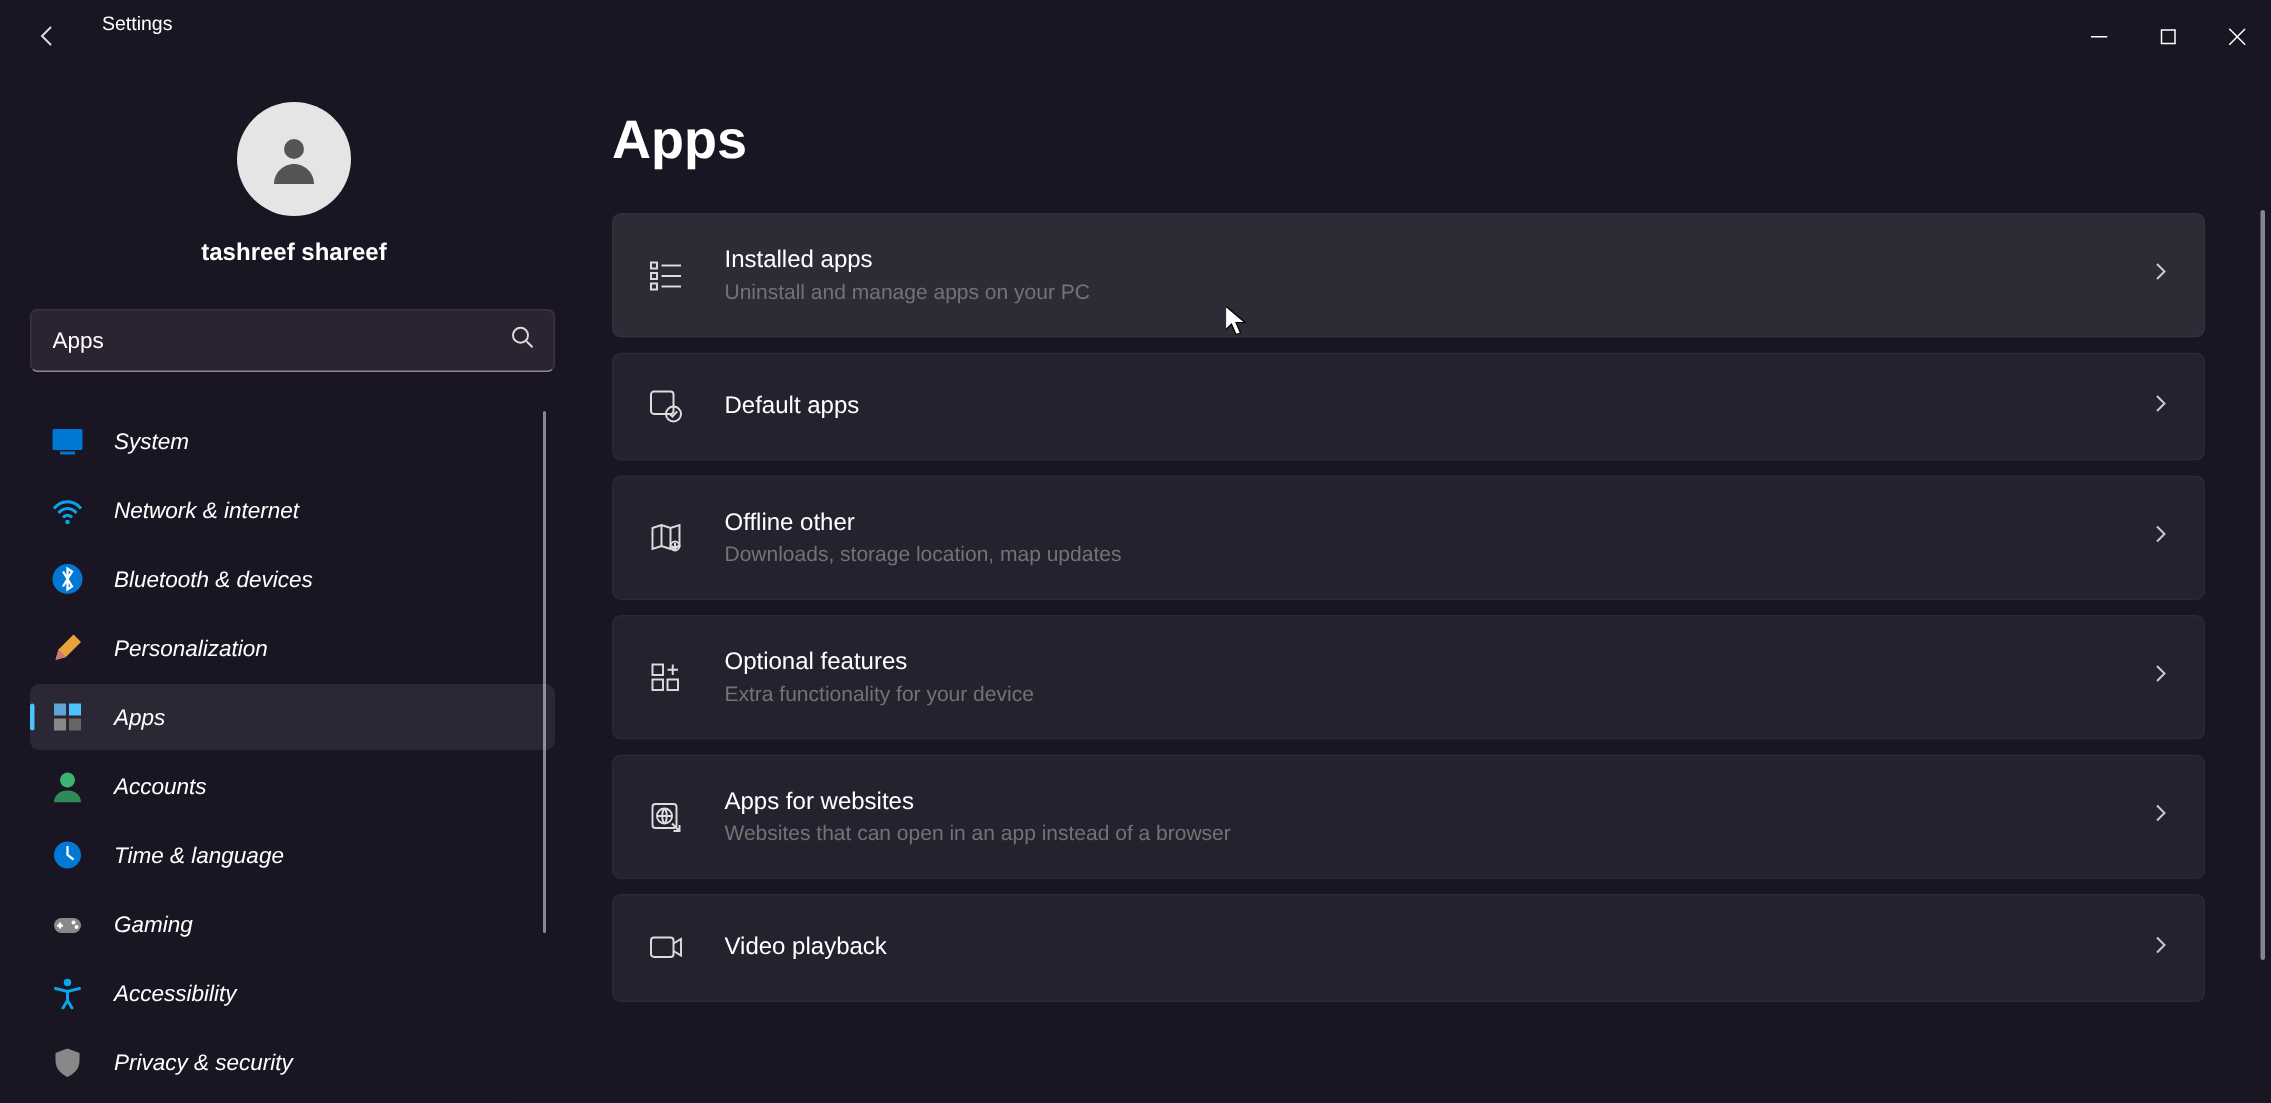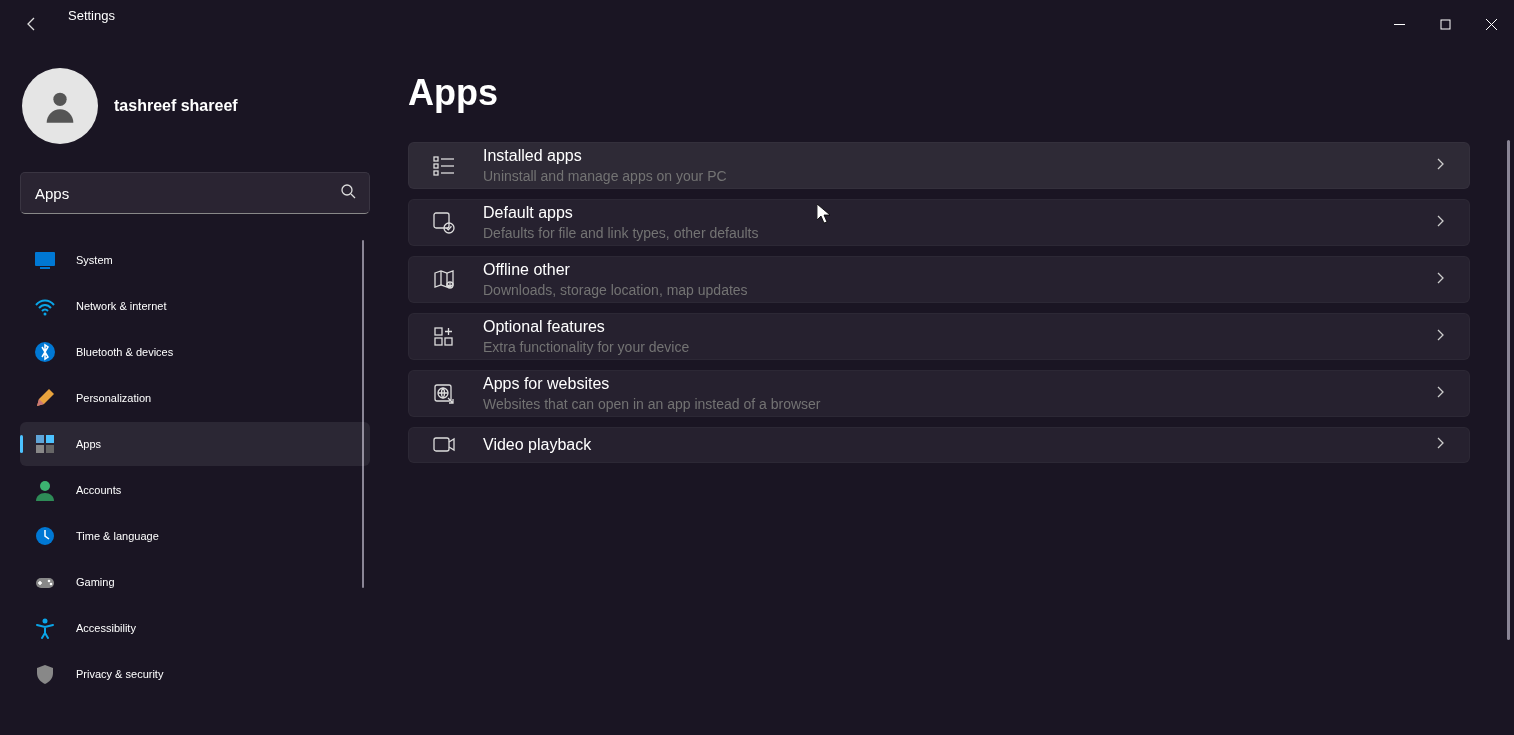--- a/index.html
+++ b/index.html
@@ -42,20 +42,21 @@
     padding: 20px 10px 0 20px;
     display: flex;
     flex-direction: column;
   }
   .user-row {
     display: flex;
     align-items: center;
     gap: 16px;
     margin-bottom: 28px;
     padding-left: 2px;
+    flex-direction: column;
   }
   .avatar {
     width: 76px; height: 76px;
     border-radius: 50%;
     background: #e5e5e5;
     display: flex; align-items: center; justify-content: center;
   }
   .avatar svg { width: 40px; height: 40px; fill: #555; }
   .username { font-size: 16px; font-weight: 600; }
   .search-wrap {
@@ -99,21 +100,21 @@
     left: 0; top: 50%; transform: translateY(-50%);
     width: 3px; height: 18px;
     background: #4cc2ff;
     border-radius: 3px;
   }
   .nav-icon {
     width: 22px; height: 22px;
     display: flex; align-items: center; justify-content: center;
     flex-shrink: 0;
   }
-  .nav-label { font-size: 11px; color: #fff; margin-left: 2px; }
+  .nav-label { font-size: 15px; color: #fff; margin-left: 2px; font-style: italic; }
   .nav-track {
     position: absolute;
     right: 6px;
     top: 2px;
     width: 2px;
     height: 348px;
     background: #8a8595;
     border-radius: 2px;
   }
   .main {
@@ -123,21 +124,21 @@
   }
   .page-title {
     font-size: 36px;
     font-weight: 600;
     margin-bottom: 28px;
   }
   .cards { display: flex; flex-direction: column; gap: 10px; padding-right: 12px; }
   .card {
     background: rgba(255,255,255,0.055);
     border-radius: 6px;
-    padding: 4px 22px;
+    padding: 22px 22px;
     display: flex;
     align-items: center;
     gap: 26px;
     cursor: pointer;
     border: 1px solid rgba(255,255,255,0.03);
   }
   .card:first-child { background: rgba(255,255,255,0.09); }
   .card-icon {
     width: 26px; height: 26px;
     display: flex; align-items: center; justify-content: center;
@@ -321,21 +322,20 @@
             </svg></span>
         </div>
         <div class="card">
           <span class="card-icon">
             <svg width="24" height="24" viewBox="0 0 24 24" stroke-width="1.3">
               <use href="#c-app-check"></use>
             </svg>
           </span>
           <div class="card-text">
             <div class="card-title">Default apps</div>
-            <div class="card-desc">Defaults for file and link types, other defaults</div>
           </div>
           <span class="chev"><svg width="14" height="14" viewBox="0 0 14 14" stroke="currentColor" fill="none" stroke-width="1.3">
               <path d="M5 2l5 5-5 5"></path>
             </svg></span>
         </div>
         <div class="card">
           <span class="card-icon">
             <svg width="24" height="24" viewBox="0 0 24 24" stroke-width="1.3">
               <use href="#c-map"></use>
             </svg>

